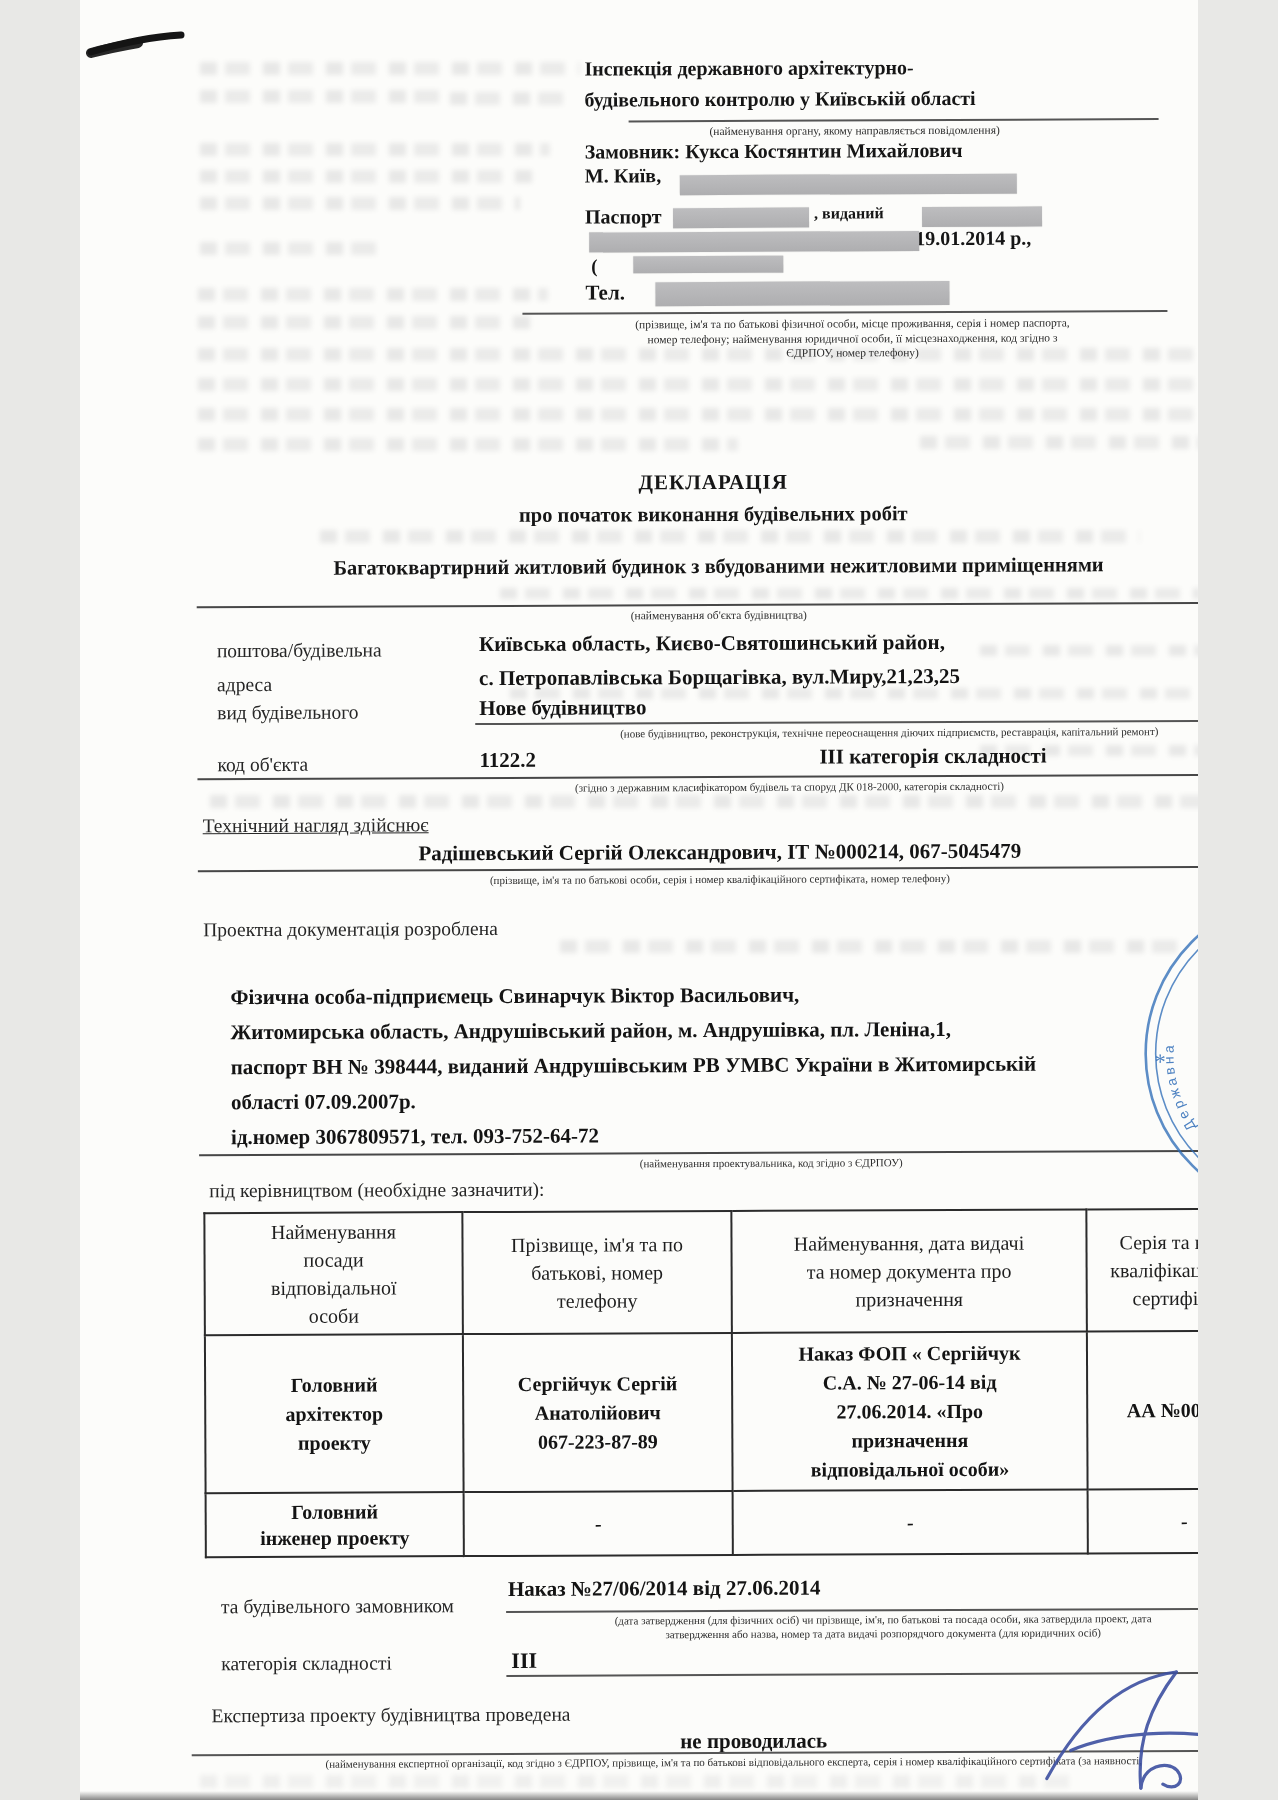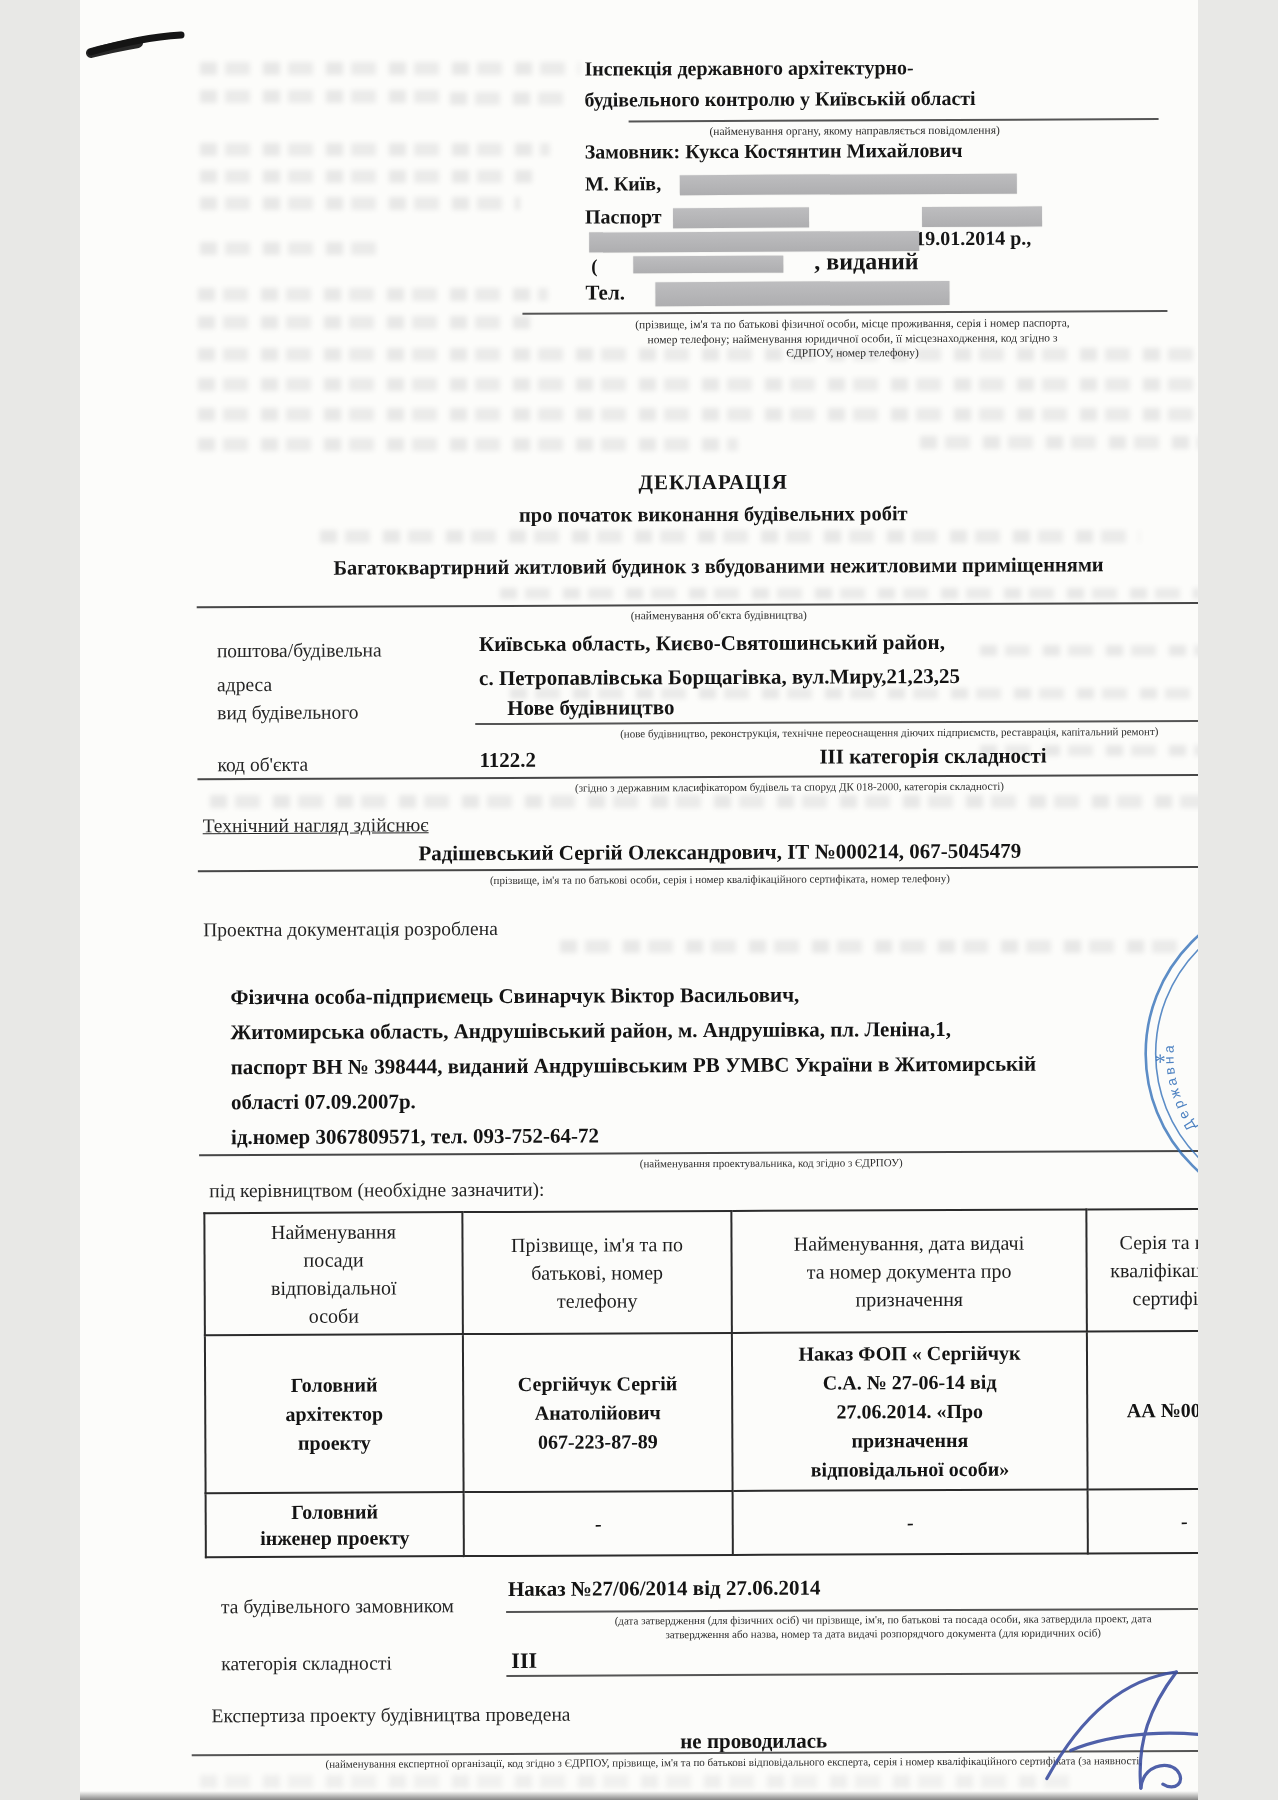--- a/index.html
+++ b/index.html
@@ -68,26 +68,26 @@
 
   <div id="tilt">
 
     <div class="abs b pre" style="left:508px;top:53px;width:480px;font-size:20px;line-height:31px;">Інспекція державного архітектурно-
 будівельного контролю у Київській області</div>
     <div class="rule thin" style="left:552px;top:120px;width:530px;"></div>
     <div class="abs cap" style="left:508px;top:124px;width:540px;">(найменування органу, якому направляється повідомлення)</div>
 
     <div class="abs b" style="left:508px;top:140px;font-size:20px;">Замовник: Кукса Костянтин Михайлович</div>
 
-    <div class="abs b" style="left:508px;top:172px;font-size:20px;">М. Київ,</div>
+    <div class="abs b" style="left:508px;top:164px;font-size:20px;">М. Київ,</div>
     <div class="redact" style="left:603px;top:175px;width:337px;height:20px;"></div>
 
     <div class="abs b" style="left:508px;top:205px;font-size:20px;">Паспорт</div>
     <div class="redact" style="left:596px;top:208px;width:136px;height:20px;"></div>
-    <div class="abs b" style="left:737px;top:205px;font-size:24px;margin-top:44px;">, виданий</div>
+    <div class="abs b" style="left:737px;top:205px;font-size:16px;">, виданий</div>
     <div class="redact" style="left:845px;top:208px;width:120px;height:20px;"></div>
 
     <div class="abs b" style="left:838px;top:228px;font-size:20px;z-index:1;">19.01.2014 р.,</div>
     <div class="redact" style="left:512px;top:232px;width:330px;height:20px;z-index:2;"></div>
 
     <div class="abs b" style="left:514px;top:255px;font-size:19px;">(</div>
     <div class="redact" style="left:556px;top:256px;width:150px;height:17px;"></div>
 
     <div class="abs b" style="left:508px;top:280px;font-size:21px;">Тел.</div>
     <div class="redact" style="left:578px;top:282px;width:294px;height:24px;"></div>
@@ -103,21 +103,21 @@
     <div class="abs b center" style="left:60px;top:555px;width:1160px;font-size:20.5px;">Багатоквартирний житловий будинок з вбудованими нежитловими приміщеннями</div>
     <div class="rule" style="left:118px;top:604px;width:1042px;"></div>
     <div class="abs cap" style="left:440px;top:608px;width:400px;">(найменування об'єкта будівництва)</div>
 
     <div class="abs reg pre" style="left:138px;top:632px;width:240px;line-height:34px;">поштова/будівельна
 адреса</div>
     <div class="abs val pre" style="left:400px;top:626px;width:720px;line-height:34px;">Київська область, Києво-Святошинський район,
 с. Петропавлівська Борщагівка, вул.Миру,21,23,25</div>
 
     <div class="abs reg" style="left:138px;top:700px;">вид будівельного</div>
-    <div class="abs val" style="left:400px;top:695px;margin-left:28px;">Нове будівництво</div>
+    <div class="abs val" style="left:400px;top:695px;">Нове будівництво</div>
     <div class="rule thin" style="left:396px;top:722px;width:764px;"></div>
     <div class="abs cap" style="left:460px;top:726px;width:700px;font-size:11px;">(нове будівництво, реконструкція, технічне переоснащення діючих підприємств, реставрація, капітальний ремонт)</div>
 
     <div class="abs reg" style="left:138px;top:752px;">код об'єкта</div>
     <div class="abs val" style="left:400px;top:747px;">1122.2</div>
     <div class="abs val" style="left:740px;top:745px;">ІІІ категорія складності</div>
     <div class="rule" style="left:118px;top:776px;width:1042px;"></div>
     <div class="abs cap" style="left:430px;top:780px;width:560px;font-size:11px;">(згідно з державним класифікатором будівель та споруд ДК 018-2000, категорія складності)</div>
 
     <div class="abs reg" style="left:123px;top:813px;text-decoration:underline;">Технічний нагляд здійснює</div>

